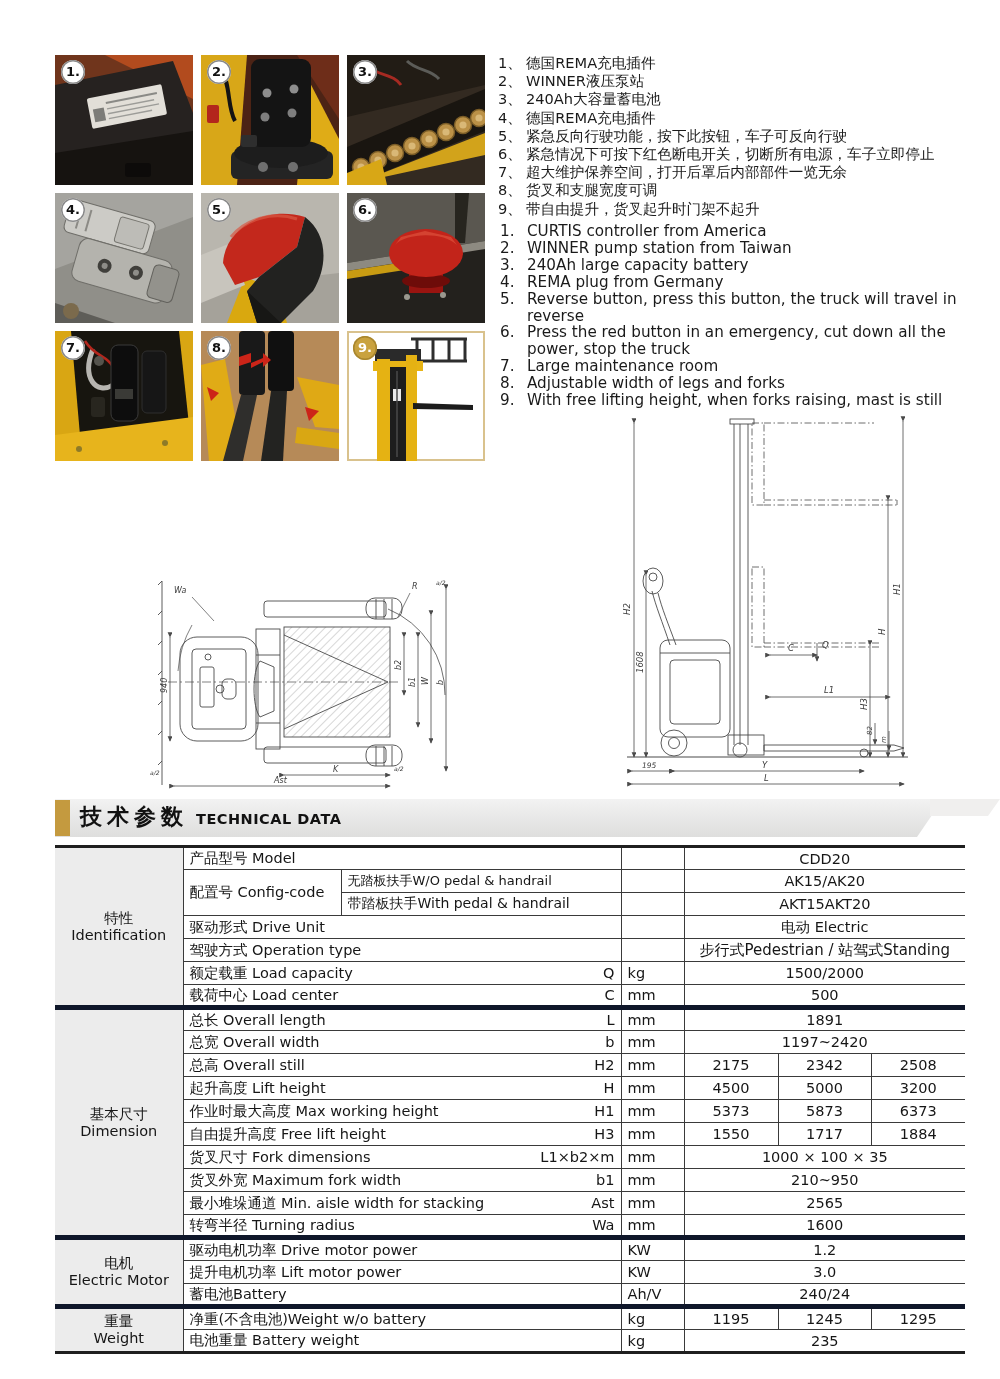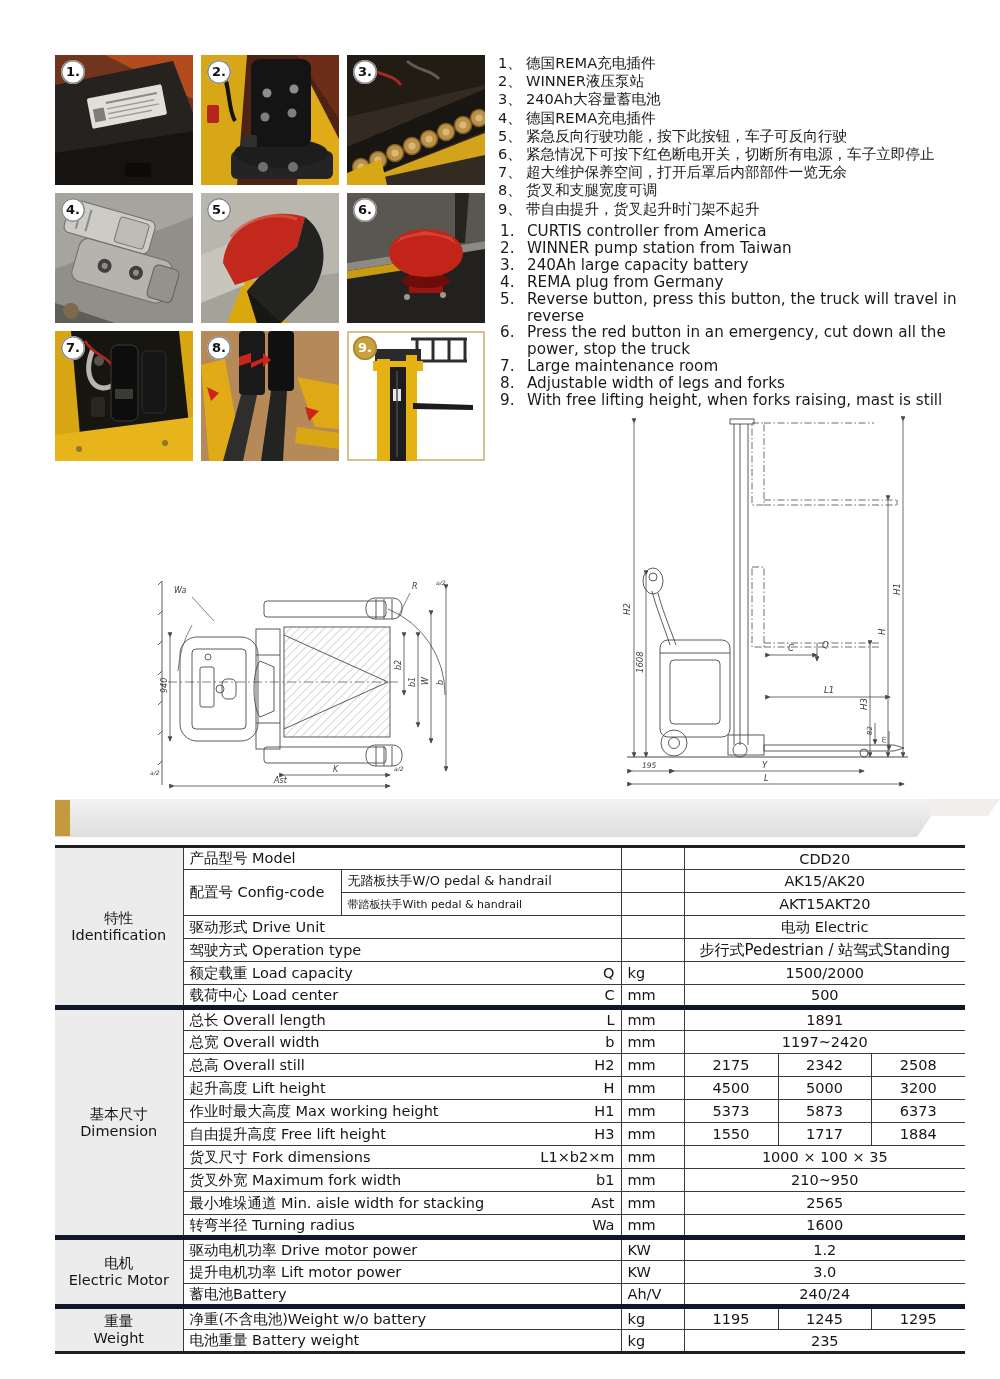--- a/index.html
+++ b/index.html
@@ -462,20 +462,24 @@
         <text x="30" y="363" font-size="7.5">195</text>
         <text x="150" y="363">Y</text>
         <text x="152" y="376">L</text>
       </g>
     </svg>
   </div>
 
   <div class="band"></div>
   <div class="band-tail"></div>
   <div class="gold-bar"></div>
+  <div class="band-titles">
+    <span class="band-zh">技术参数</span>
+    <span class="band-en">TECHNICAL DATA</span>
+  </div>
 
   <table class="spec">
     <colgroup>
       <col style="width:128px">
         <col style="width:158px">
         <col style="width:280px">
       <col style="width:63px">
         <col style="width:94px">
         <col style="width:93px">
         <col style="width:94px">
@@ -495,21 +499,21 @@
         <td class="unit"></td>
         <td class="val" colspan="3">CDD20</td>
       </tr>
       <tr>
         <td class="name" rowspan="2">配置号 Config-code</td>
         <td class="name" style="font-size:13px">无踏板扶手W/O pedal &amp; handrail</td>
         <td class="unit"></td>
         <td class="val" colspan="3">AK15/AK20</td>
       </tr>
       <tr>
-        <td class="name" style="font-size:11px">带踏板扶手With pedal &amp; handrail</td>
+        <td class="name" style="font-size:14px">带踏板扶手With pedal &amp; handrail</td>
         <td class="unit"></td>
         <td class="val" colspan="3">AKT15AKT20</td>
       </tr>
       <tr>
         <td class="name" colspan="2">
             <div class="name-flex">
               <span>驱动形式 Drive Unit</span>
               <span class="sym"></span>
             </div>
           </td>

